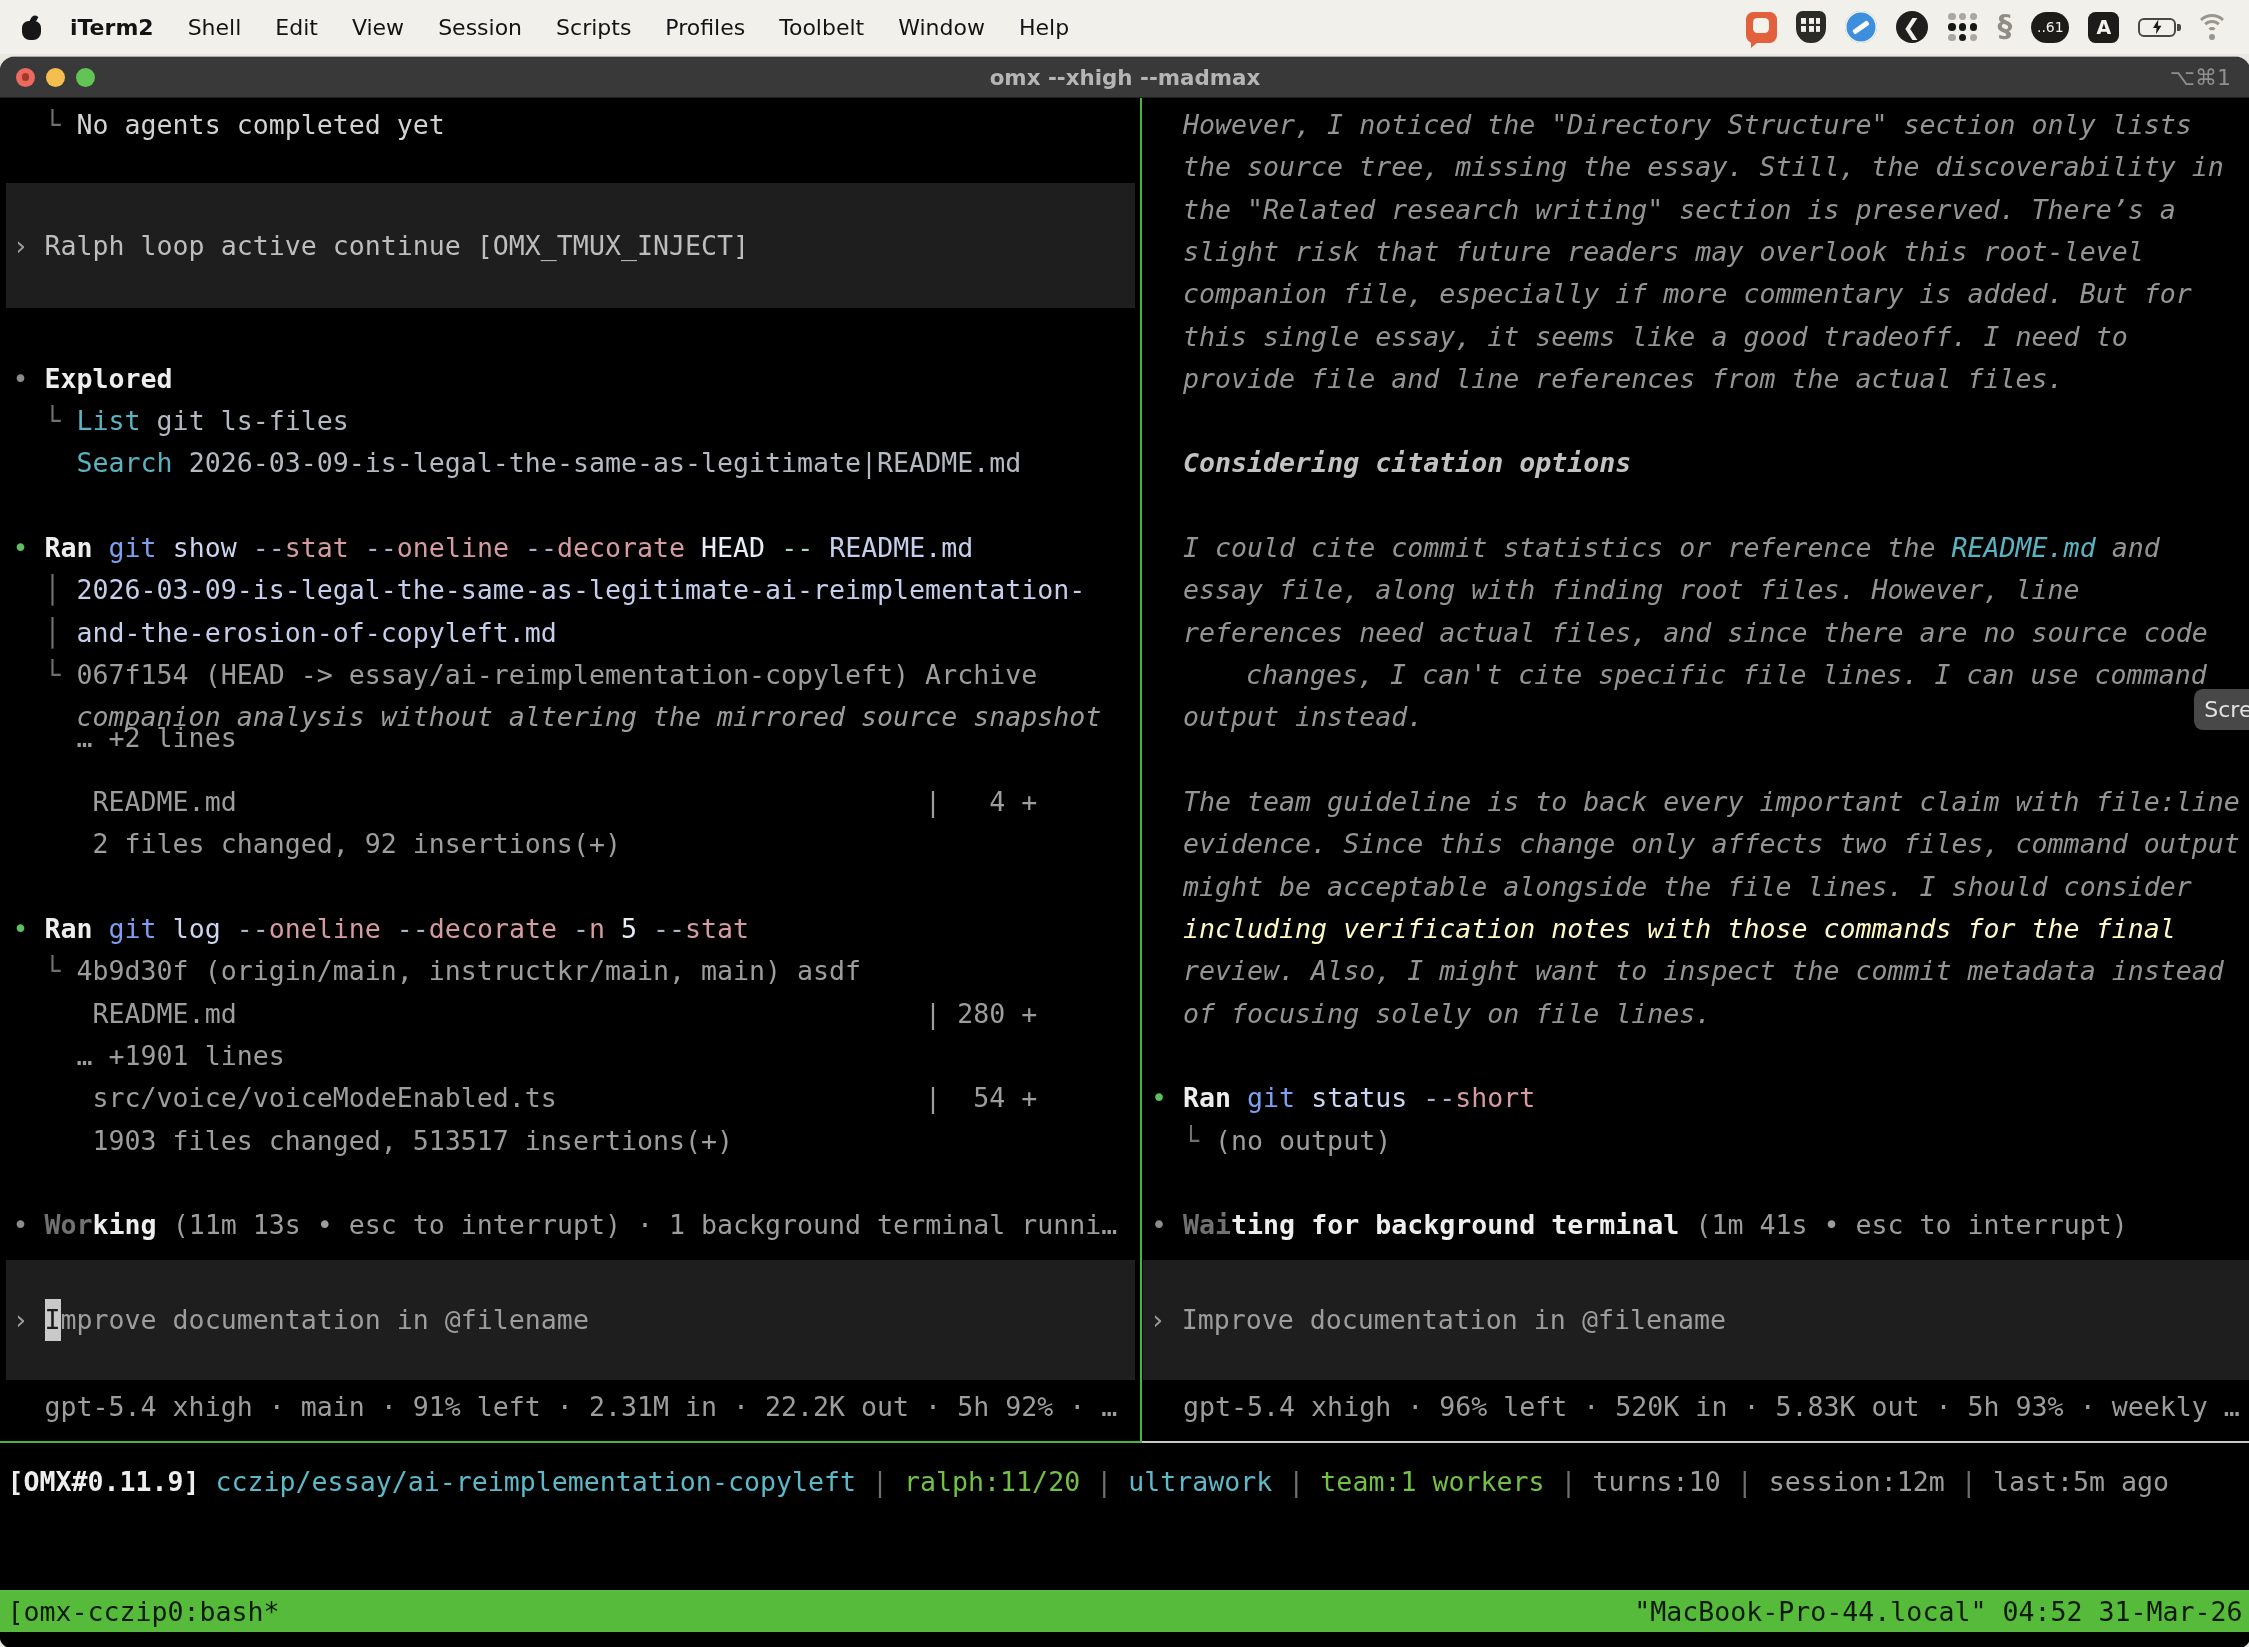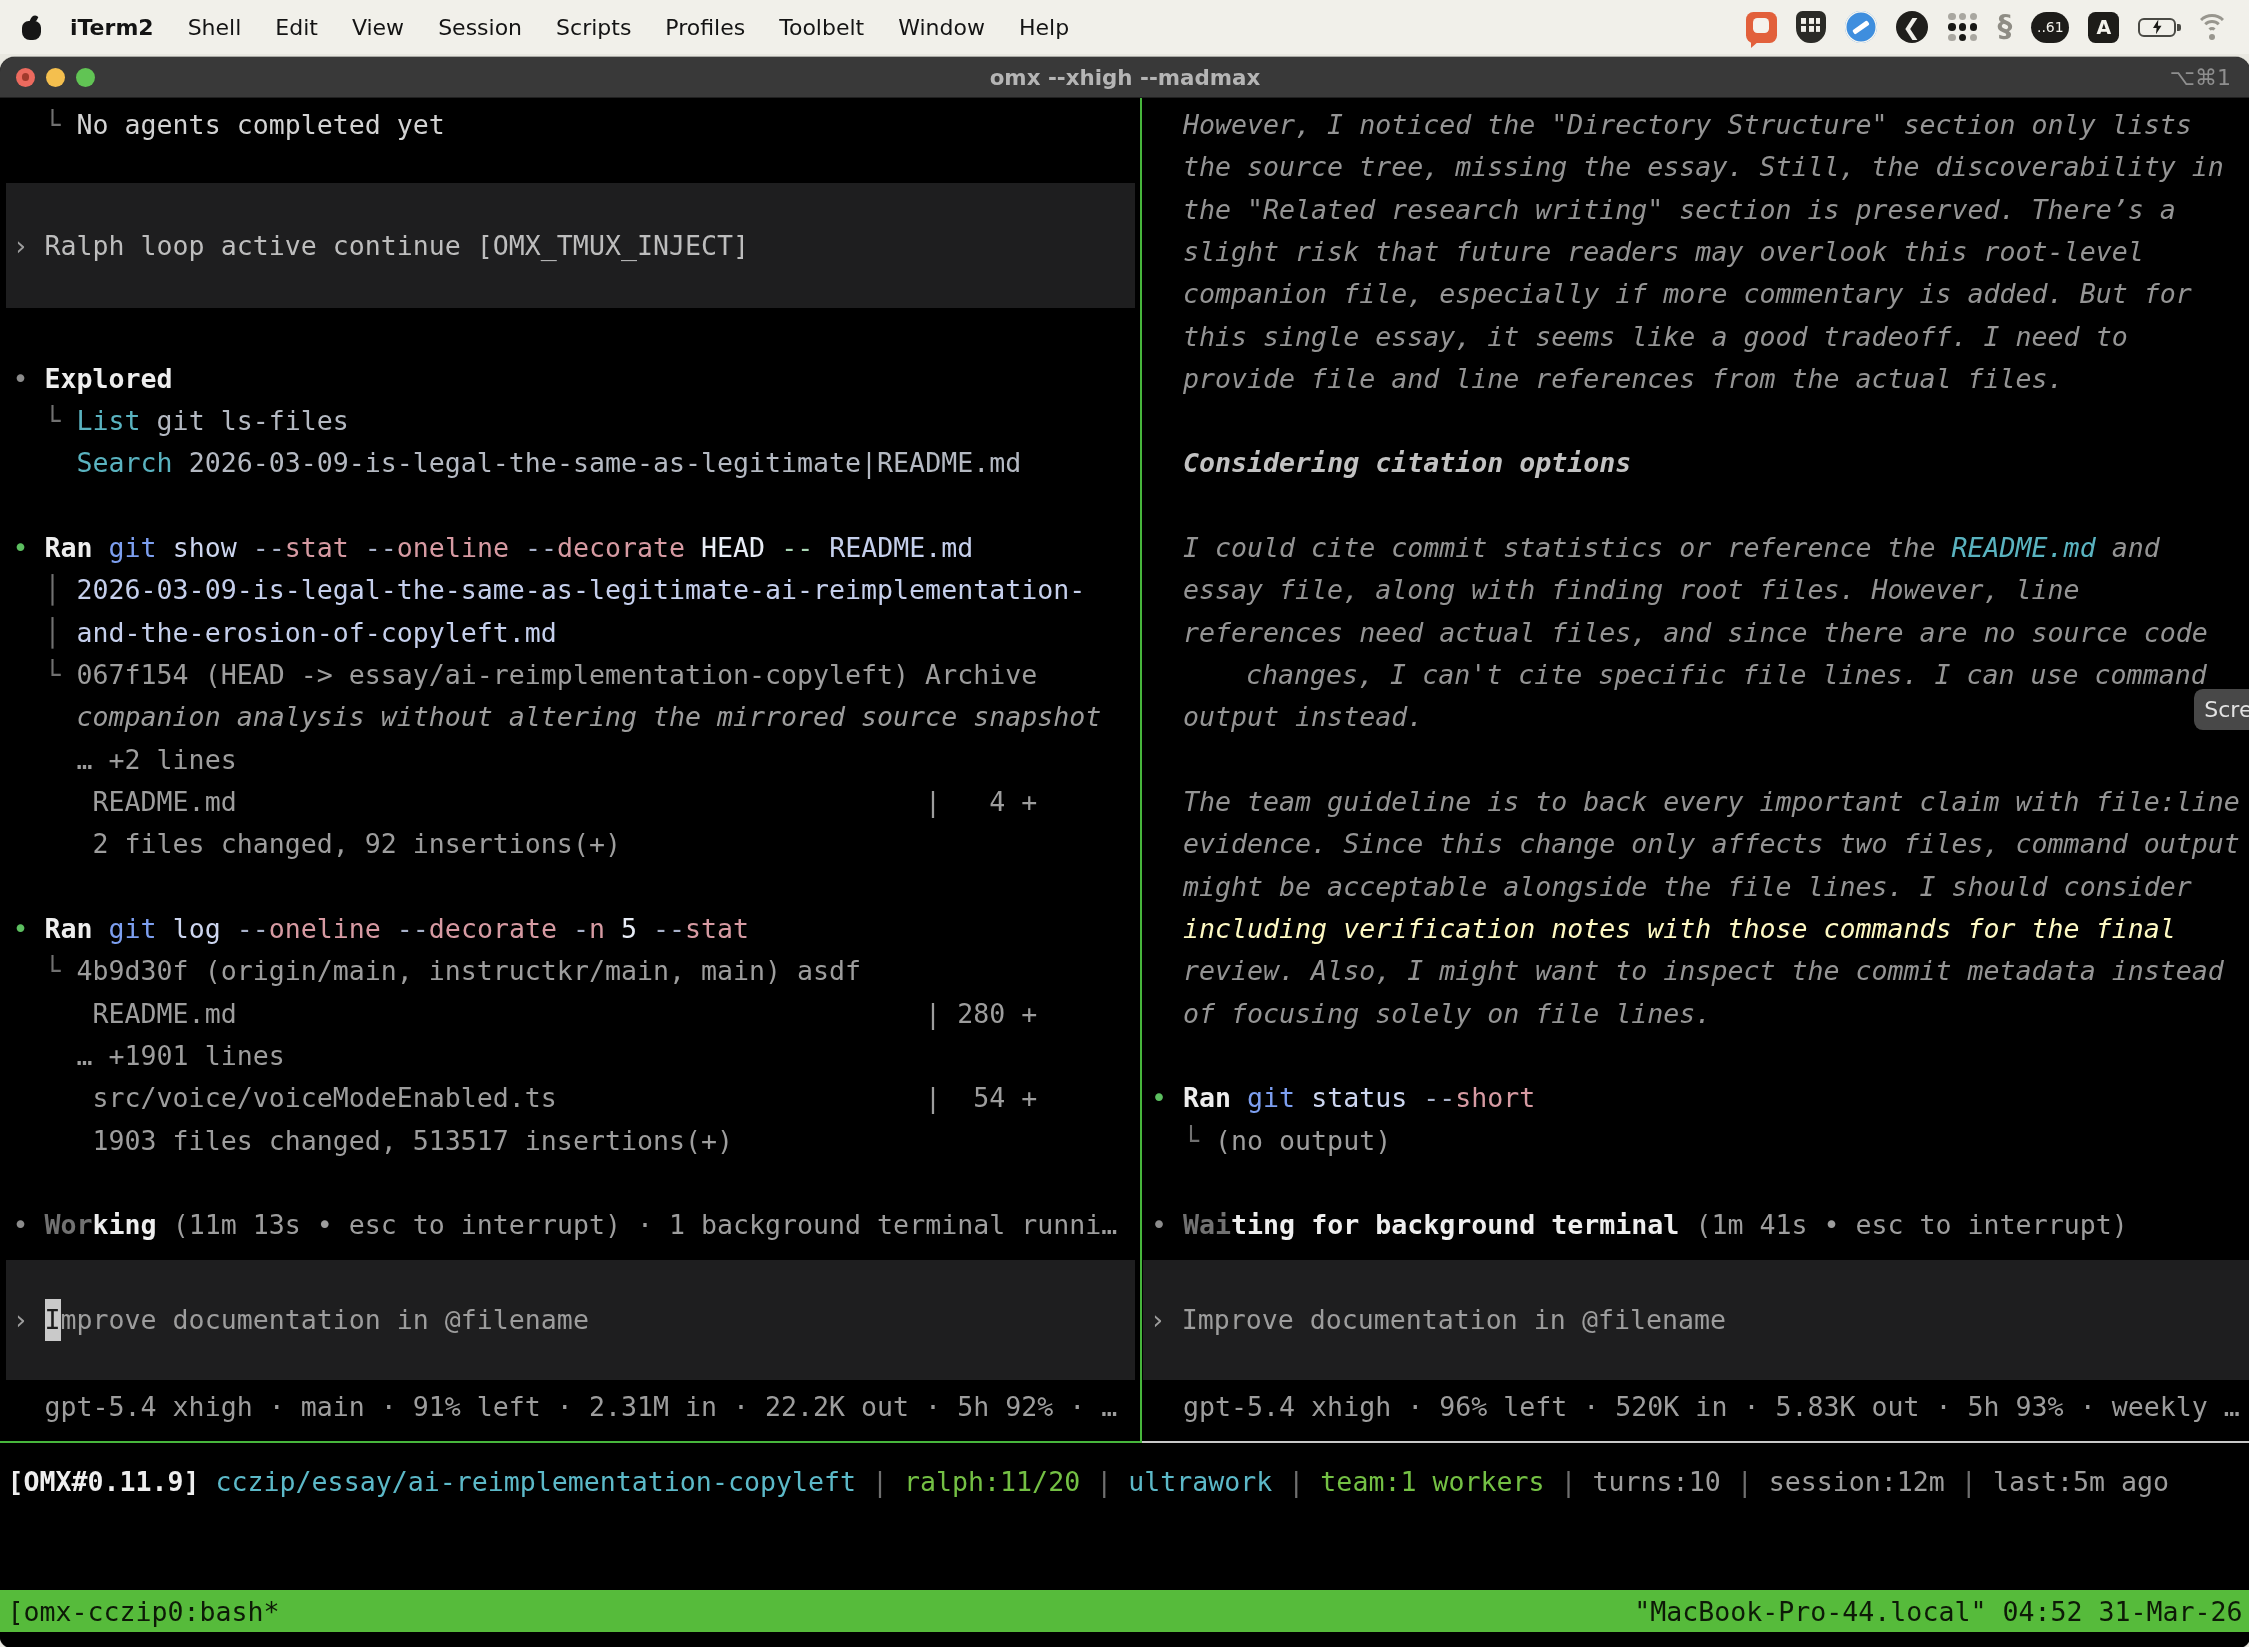--- a/index.html
+++ b/index.html
@@ -191,21 +191,21 @@
     <div class="tooltip">Scre</div>
   <div class="term-line" style="left: 12.5px; top: 5.9px;"><span style="color: rgb(113, 113, 113);">  └ </span><span style="color: rgb(210, 210, 210);">No agents completed yet</span></div>
       <div class="term-line" style="left: 12.5px; top: 260px;"><span style="color: rgb(140, 140, 140);">• </span><span style="color: rgb(238, 238, 238); font-weight: 700;">Explored</span></div>
       <div class="term-line" style="left: 12.5px; top: 302px;"><span style="color: rgb(113, 113, 113);">  └ </span><span style="color: rgb(90, 179, 192);">List</span><span style="color: rgb(180, 185, 194);"> git ls-files</span></div>
       <div class="term-line" style="left: 12.5px; top: 344px;"><span style="color: rgb(180, 185, 194);">    </span><span style="color: rgb(90, 179, 192);">Search</span><span style="color: rgb(180, 185, 194);"> 2026-03-09-is-legal-the-same-as-legitimate|README.md</span></div>
       <div class="term-line" style="left: 12.5px; top: 429px;"><span style="color: rgb(92, 191, 96);">• </span><span style="color: rgb(238, 238, 238); font-weight: 700;">Ran</span><span style="color: rgb(157, 157, 157);"> </span><span style="color: rgb(125, 159, 240);">git</span><span style="color: rgb(204, 213, 239);"> show </span><span style="color: rgb(169, 178, 202);">--</span><span style="color: rgb(214, 154, 162);">stat</span><span style="color: rgb(157, 157, 157);"> </span><span style="color: rgb(169, 178, 202);">--</span><span style="color: rgb(214, 154, 162);">oneline</span><span style="color: rgb(157, 157, 157);"> </span><span style="color: rgb(169, 178, 202);">--</span><span style="color: rgb(214, 154, 162);">decorate</span><span style="color: rgb(232, 237, 246);"> HEAD </span><span style="color: rgb(171, 216, 182);">--</span><span style="color: rgb(197, 207, 236);"> README.md</span></div>
       <div class="term-line" style="left: 12.5px; top: 471px;"><span style="color: rgb(113, 113, 113);">  │ </span><span style="color: rgb(197, 207, 236);">2026-03-09-is-legal-the-same-as-legitimate-ai-reimplementation-</span></div>
       <div class="term-line" style="left: 12.5px; top: 514px;"><span style="color: rgb(113, 113, 113);">  │ </span><span style="color: rgb(197, 207, 236);">and-the-erosion-of-copyleft.md</span></div>
       <div class="term-line" style="left: 12.5px; top: 556px;"><span style="color: rgb(113, 113, 113);">  └ </span><span style="color: rgb(157, 157, 157);">067f154 (HEAD -&gt; essay/ai-reimplementation-copyleft) Archive</span></div>
       <div class="term-line" style="left: 12.5px; top: 598px;"><span style="color: rgb(157, 157, 157); font-style: italic;">    companion analysis without altering the mirrored source snapshot</span></div>
-      <div class="term-line" style="left: 12.5px; top: 641px;"><span style="color: rgb(157, 157, 157);">    … +2 lines</span></div>
+      <div class="term-line" style="left: 12.5px; top: 619px;"><span style="color: rgb(157, 157, 157);">    … +2 lines</span></div>
       <div class="term-line" style="left: 12.5px; top: 683px;"><span style="color: rgb(157, 157, 157);">     README.md                                           |   4 +</span></div>
       <div class="term-line" style="left: 12.5px; top: 725px;"><span style="color: rgb(157, 157, 157);">     2 files changed, 92 insertions(+)</span></div>
       <div class="term-line" style="left: 12.5px; top: 810px;"><span style="color: rgb(92, 191, 96);">• </span><span style="color: rgb(238, 238, 238); font-weight: 700;">Ran</span><span style="color: rgb(157, 157, 157);"> </span><span style="color: rgb(125, 159, 240);">git</span><span style="color: rgb(204, 213, 239);"> log </span><span style="color: rgb(169, 178, 202);">--</span><span style="color: rgb(214, 154, 162);">oneline</span><span style="color: rgb(157, 157, 157);"> </span><span style="color: rgb(169, 178, 202);">--</span><span style="color: rgb(214, 154, 162);">decorate</span><span style="color: rgb(157, 157, 157);"> </span><span style="color: rgb(169, 178, 202);">-</span><span style="color: rgb(214, 154, 162);">n</span><span style="color: rgb(232, 237, 246);"> 5 </span><span style="color: rgb(169, 178, 202);">--</span><span style="color: rgb(214, 154, 162);">stat</span></div>
       <div class="term-line" style="left: 12.5px; top: 852px;"><span style="color: rgb(113, 113, 113);">  └ </span><span style="color: rgb(157, 157, 157);">4b9d30f (origin/main, instructkr/main, main) asdf</span></div>
       <div class="term-line" style="left: 12.5px; top: 895px;"><span style="color: rgb(157, 157, 157);">     README.md                                           | 280 +</span></div>
       <div class="term-line" style="left: 12.5px; top: 937px;"><span style="color: rgb(157, 157, 157);">    … +1901 lines</span></div>
       <div class="term-line" style="left: 12.5px; top: 979px;"><span style="color: rgb(157, 157, 157);">     src/voice/voiceModeEnabled.ts                       |  54 +</span></div>
       <div class="term-line" style="left: 12.5px; top: 1022px;"><span style="color: rgb(157, 157, 157);">     1903 files changed, 513517 insertions(+)</span></div>
       <div class="term-line" style="left: 12.5px; top: 1106px;"><span style="color: rgb(140, 140, 140);">• </span><span style="color: rgb(113, 113, 113); font-weight: 700;">Wor</span><span style="color: rgb(238, 238, 238); font-weight: 700;">king</span><span style="color: rgb(157, 157, 157);"> (11m 13s • esc to interrupt) · 1 background terminal runni…</span></div>
       <div class="term-line" style="left: 12.5px; top: 1288px;"><span style="color: rgb(157, 157, 157);">  gpt-5.4 xhigh · main · 91% left · 2.31M in · 22.2K out · 5h 92% · …</span></div>

